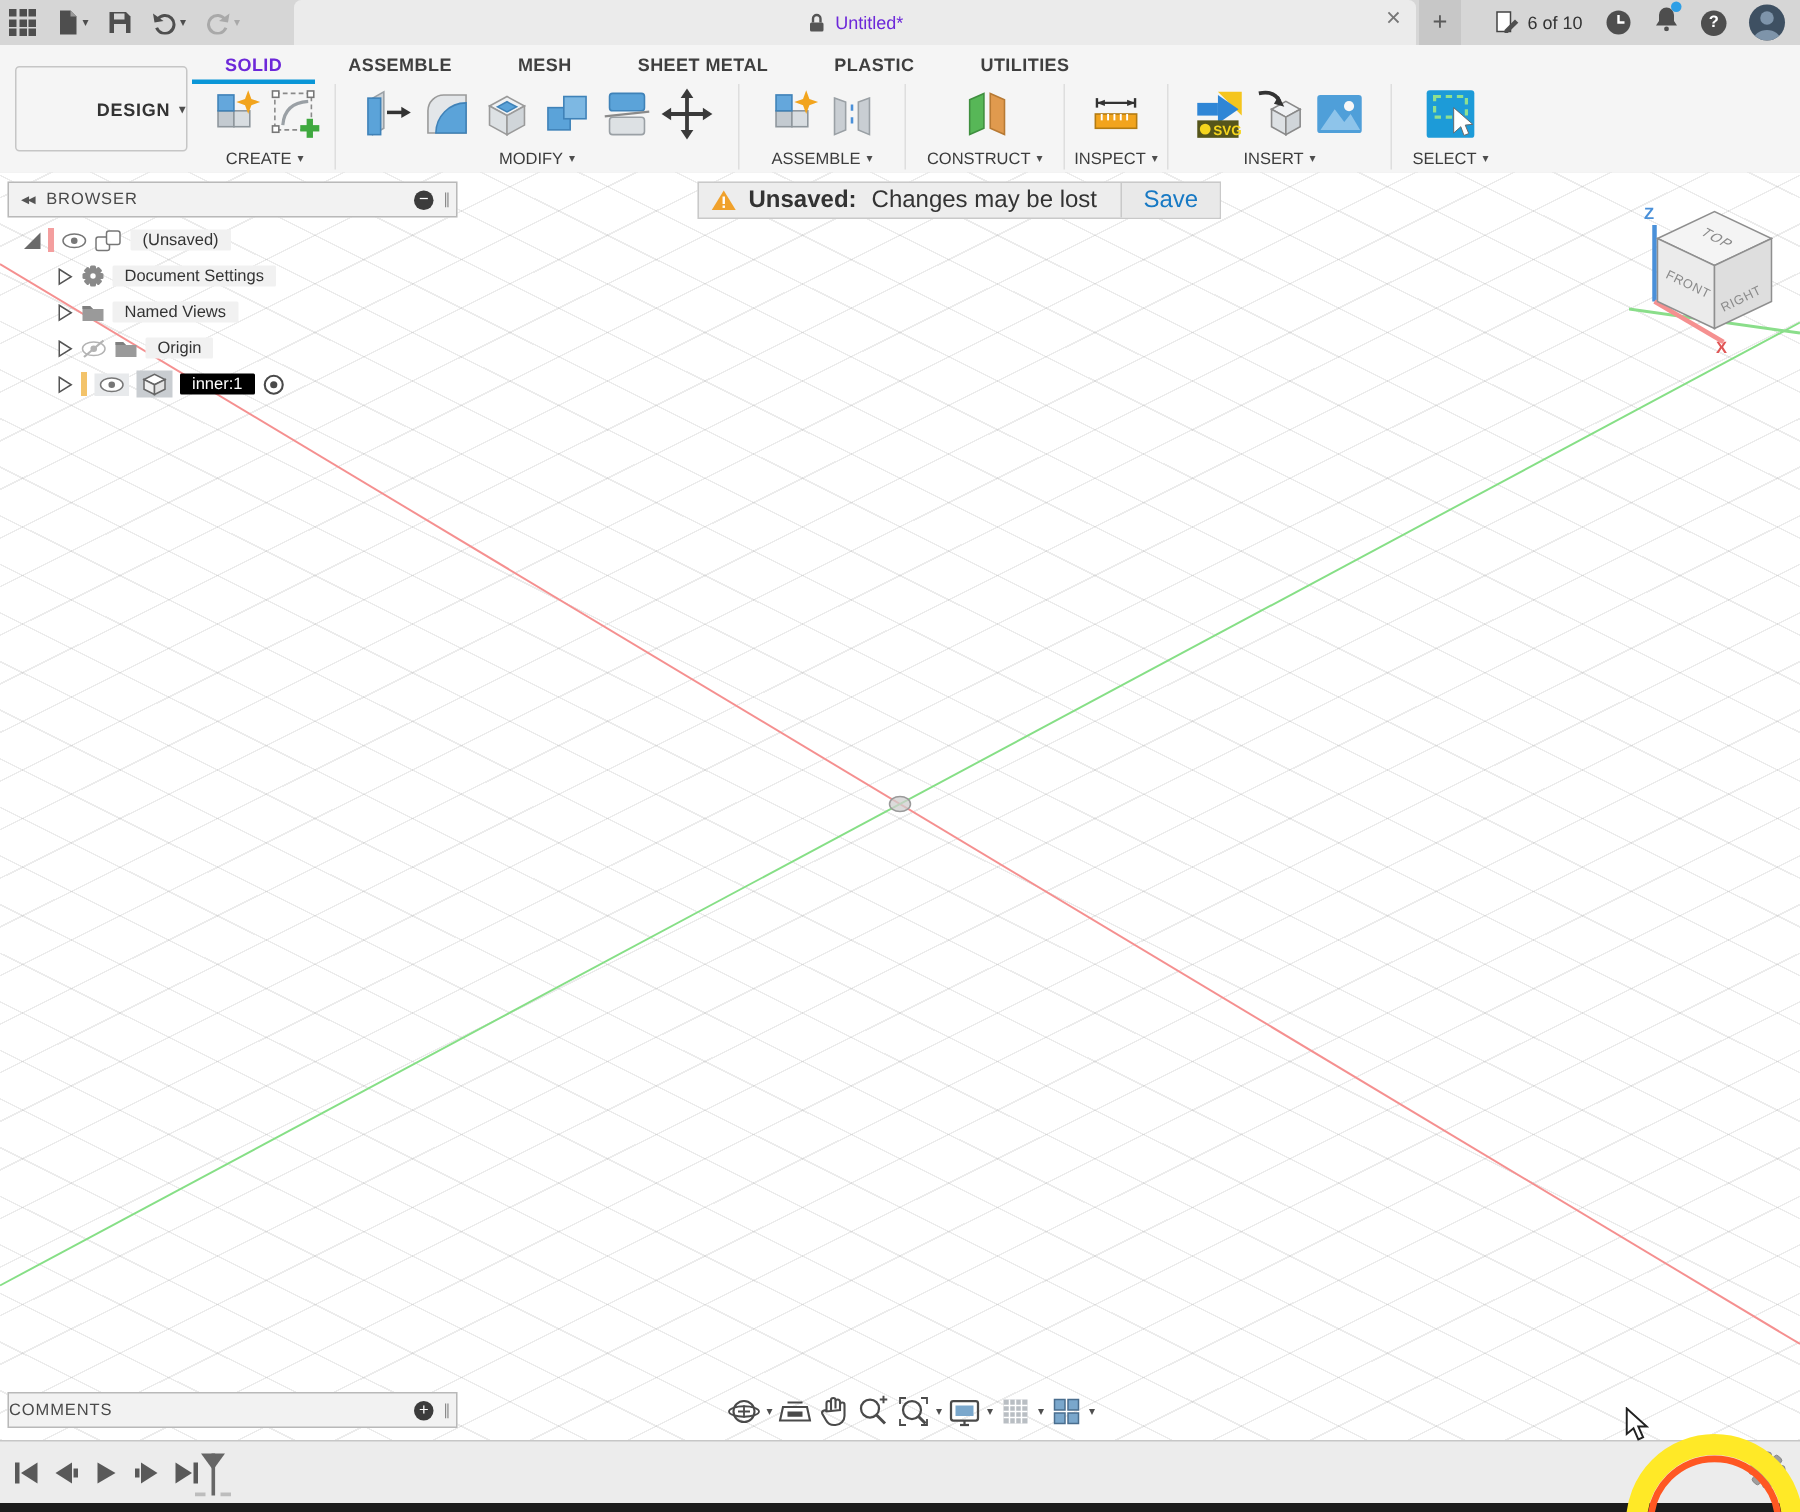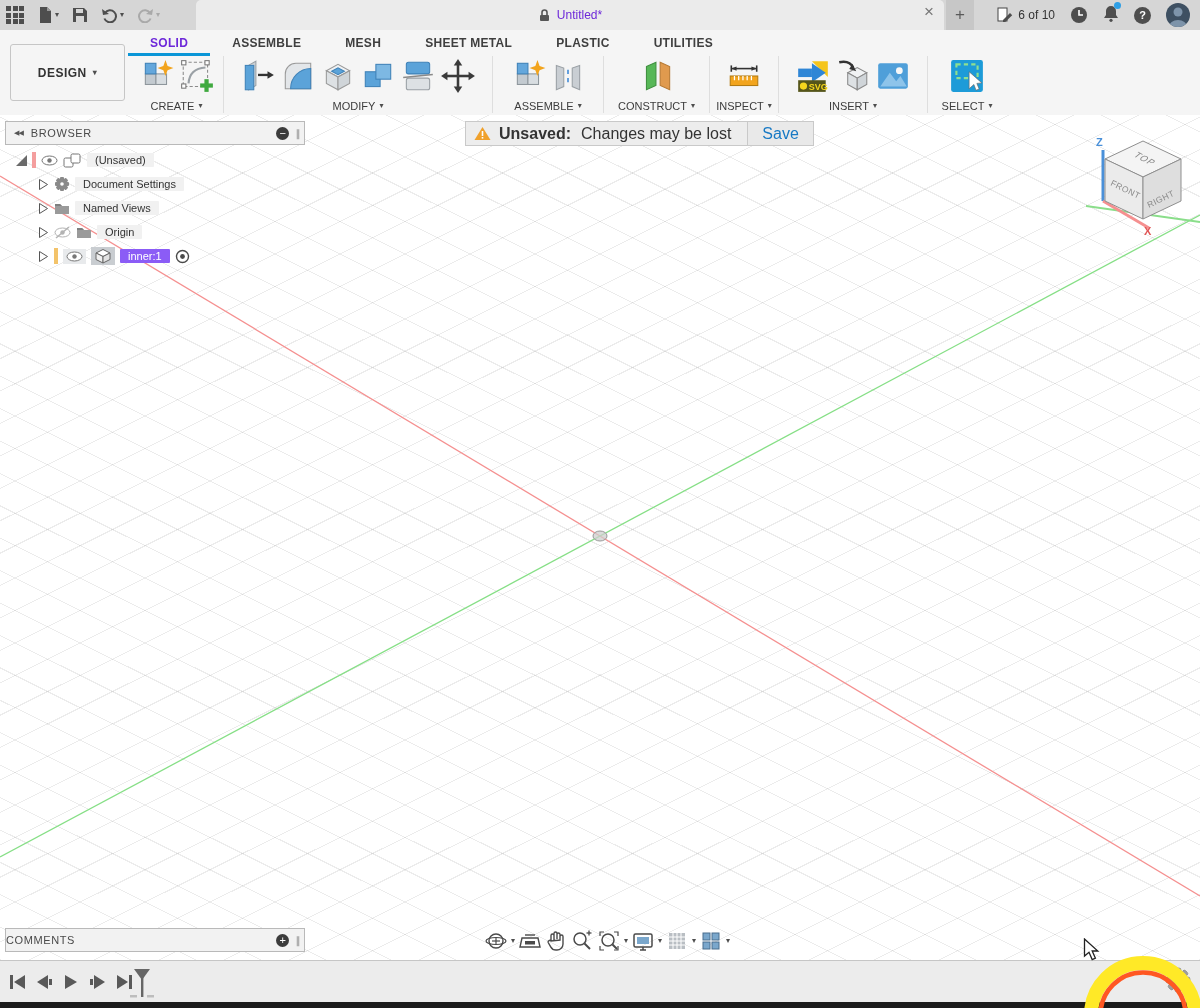--- a/index.html
+++ b/index.html
@@ -22,21 +22,21 @@
   .tb-right{position:absolute;right:0;top:0;height:30px;display:flex;align-items:center;gap:15px;padding-right:10px}
   .counter{display:flex;align-items:center;gap:5px;font-size:12px;color:#333;cursor:pointer}
   .circle-ic{width:17px;height:17px;border-radius:50%;background:#4e4e4e;color:#fff;display:flex;
              align-items:center;justify-content:center;font-size:11px;font-weight:bold;cursor:pointer}
   .bell-wrap{position:relative;cursor:pointer}
   .bell-dot{position:absolute;right:-2px;top:-3px;width:7px;height:7px;border-radius:50%;background:#2e9fe6}
   .avatar{width:24px;height:24px;border-radius:50%;background:#3e5062;overflow:hidden;cursor:pointer}
   
   .ribbon{position:absolute;left:0;top:30px;width:1200px;height:85px;background:#f5f5f5;border-bottom:1px solid #d7d7d7}
   .design-btn{position:absolute;left:10px;top:14px;width:113px;height:55px;border:1px solid #c6c6c6;border-radius:3px;
-              display:flex;align-items:center;justify-content:center;gap:6px;font-size:12px;letter-spacing:.5px;
+              display:flex;align-items:center;justify-content:flex-end;gap:6px;font-size:12px;letter-spacing:.5px;
               color:#333;cursor:pointer;font-weight:bold}
   .rtabs{position:absolute;left:128px;top:2px;height:24px;display:flex}
   .rtab{padding:0 22px;font-size:12px;line-height:22px;color:#3f3f3f;letter-spacing:.3px;cursor:pointer;font-weight:bold}
   .rtab.active{color:#6d28d9;border-bottom:3px solid #0a96d7}
   .rgroups{position:absolute;left:130px;top:26px;height:57px;display:flex}
   .rgroup{display:flex;flex-direction:column;align-items:center;justify-content:space-between;
           border-left:1px solid #dedede;padding-bottom:1px}
   .rgroup:first-child{border-left:none}
   .gicons{display:flex;align-items:center;gap:4px;height:38px;margin-top:1px}
   .gicons svg{cursor:pointer}
@@ -50,21 +50,21 @@
   
   .panel-head{position:absolute;height:22px;background:#f2f2f2;border:1px solid #b9b9b9;display:flex;
               align-items:center;font-size:11px;color:#4a4a4a;letter-spacing:.6px}
   .collapse{font-size:7px;color:#555;margin:0 8px 0 8px;cursor:pointer;letter-spacing:-1px}
   .phead-title{flex:1}
   .circ-btn{width:13px;height:13px;border-radius:50%;background:#3c3c3c;color:#fff;display:flex;align-items:center;
             justify-content:center;font-size:11px;line-height:1;cursor:pointer;margin-right:6px}
   .grip{font-size:10px;color:#8a8a8a;margin-right:3px;cursor:ew-resize}
   .trow{position:absolute;height:20px;display:flex;align-items:center;gap:5px;font-size:11px}
   .pill{background:#f1f1f1;padding:1px 8px;border-radius:1px;color:#333;cursor:pointer;white-space:nowrap}
-  .pill.sel{background:#8b5cf6;color:#fff}
+  .pill.sel{background:#000000;color:#fff}
   .vbar{width:4px;height:16px}
   .tri-open{width:0;height:0;border-left:11px solid transparent;border-bottom:11px solid #6a6a6a;cursor:pointer}
   .icon{display:flex;align-items:center;cursor:pointer}
   
   .warn{position:absolute;left:465px;top:121px;height:23px;display:flex;align-items:center;background:#ededed;
         border:1px solid #c9c9c9;font-size:16px}
   .warn b{margin:0 10px 0 8px;color:#333}
   .warn .msg{color:#333;margin-right:16px}
   .warn .save{color:#1779c4;padding:0 14px;border-left:1px solid #c9c9c9;height:100%;display:flex;
               align-items:center;cursor:pointer;background:#e9e9e9}

